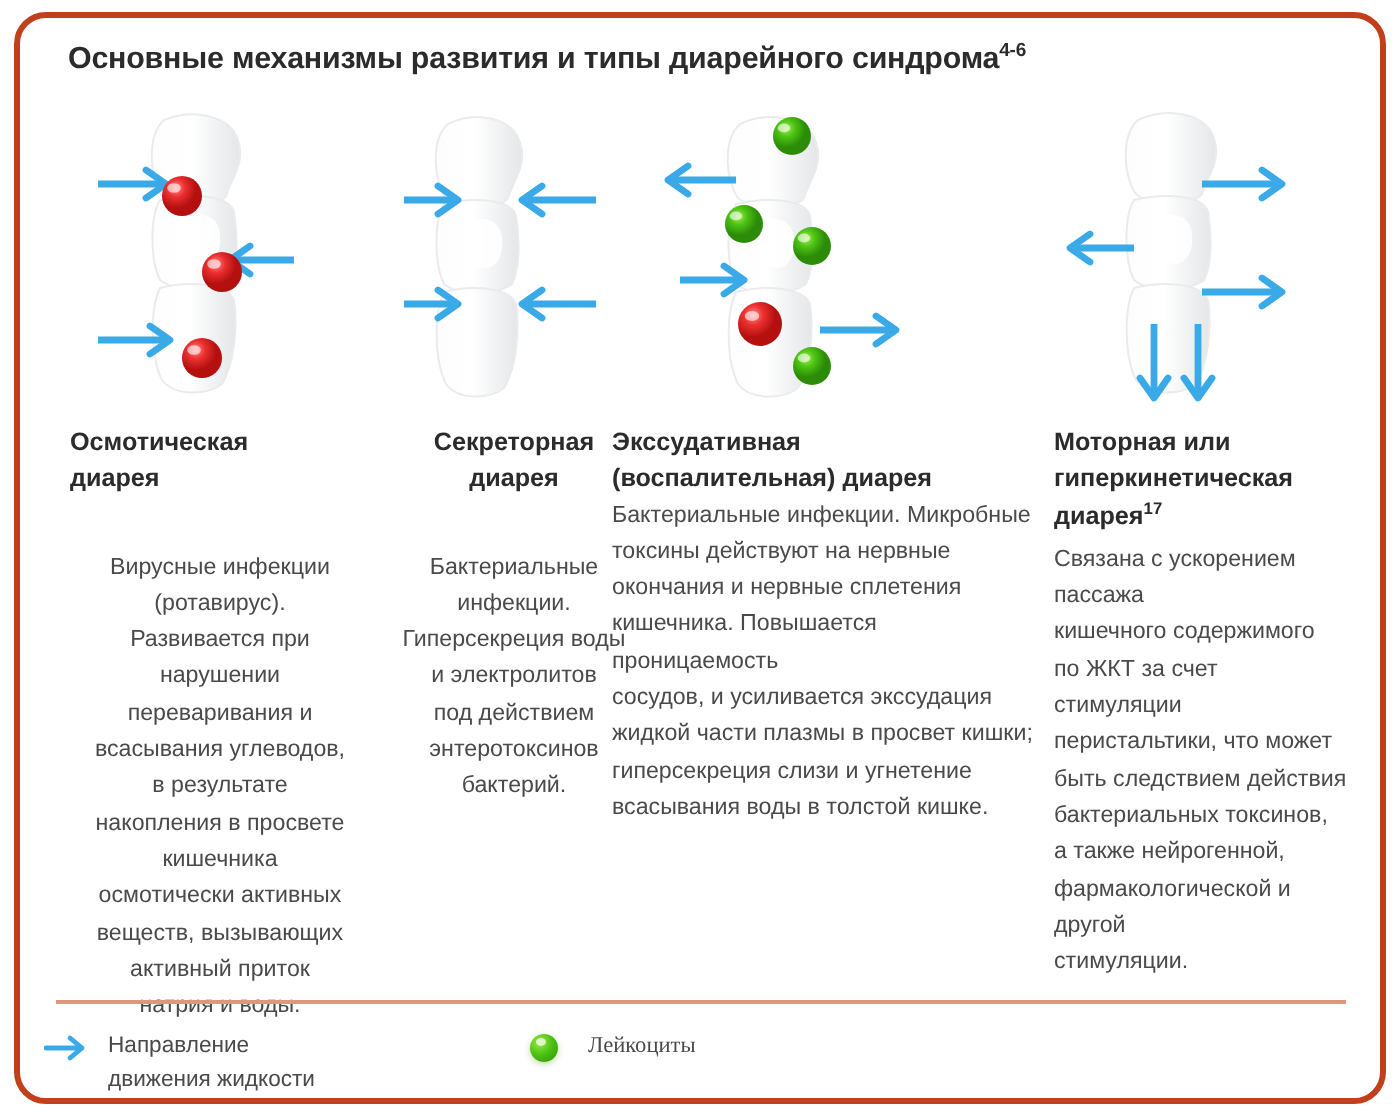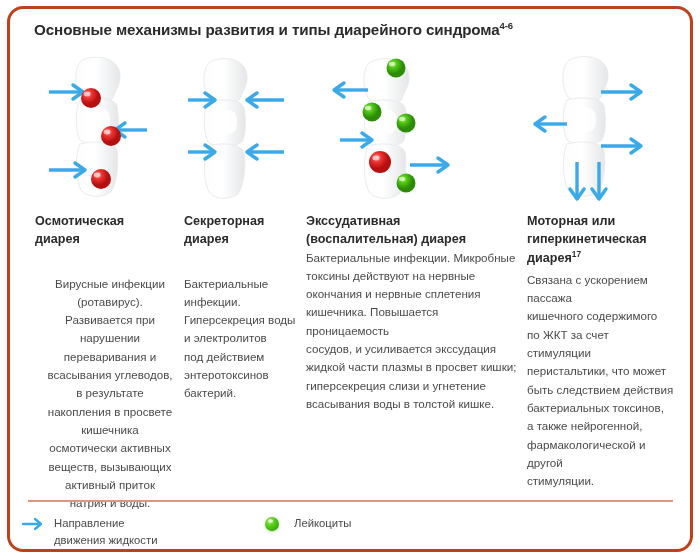--- a/index.html
+++ b/index.html
@@ -54,21 +54,21 @@
     left: 0;
     top: 52px;
     width: 636px;
     height: 440px;
   }
   .col {
     position: absolute;
     top: 0;
   }
   .col-0 { left: 35px;  width: 150px; }
-  .col-1 { left: 184px; width: 118px; }
+  .col-1 { left: 198px; width: 118px; text-align: center; }
   .col-2 { left: 306px; width: 218px; }
   .col-3 { left: 527px; width: 150px; }
 
   .figure {
     position: relative;
     height: 152px;
     width: 100%;
   }
   .figure svg { display: block; }
 
@@ -112,21 +112,21 @@
     width: 650px;
     height: 44px;
   }
   .legend-item {
     position: absolute;
     display: flex;
     align-items: flex-start;
     gap: 10px;
   }
   .legend-item-0 { left: 10px;  top: 2px; }
-  .legend-item-1 { left: 250px; top: 2px; }
+  .legend-item-1 { left: 250px; top: 2px; font-family: Liberation Serif, serif; }
   .legend-item-2 { left: 440px; top: 2px; }
 
   .legend-marker {
     flex: 0 0 auto;
     width: 22px;
     height: 20px;
     position: relative;
   }
   .legend-label {
     font-size: 11.3px;

